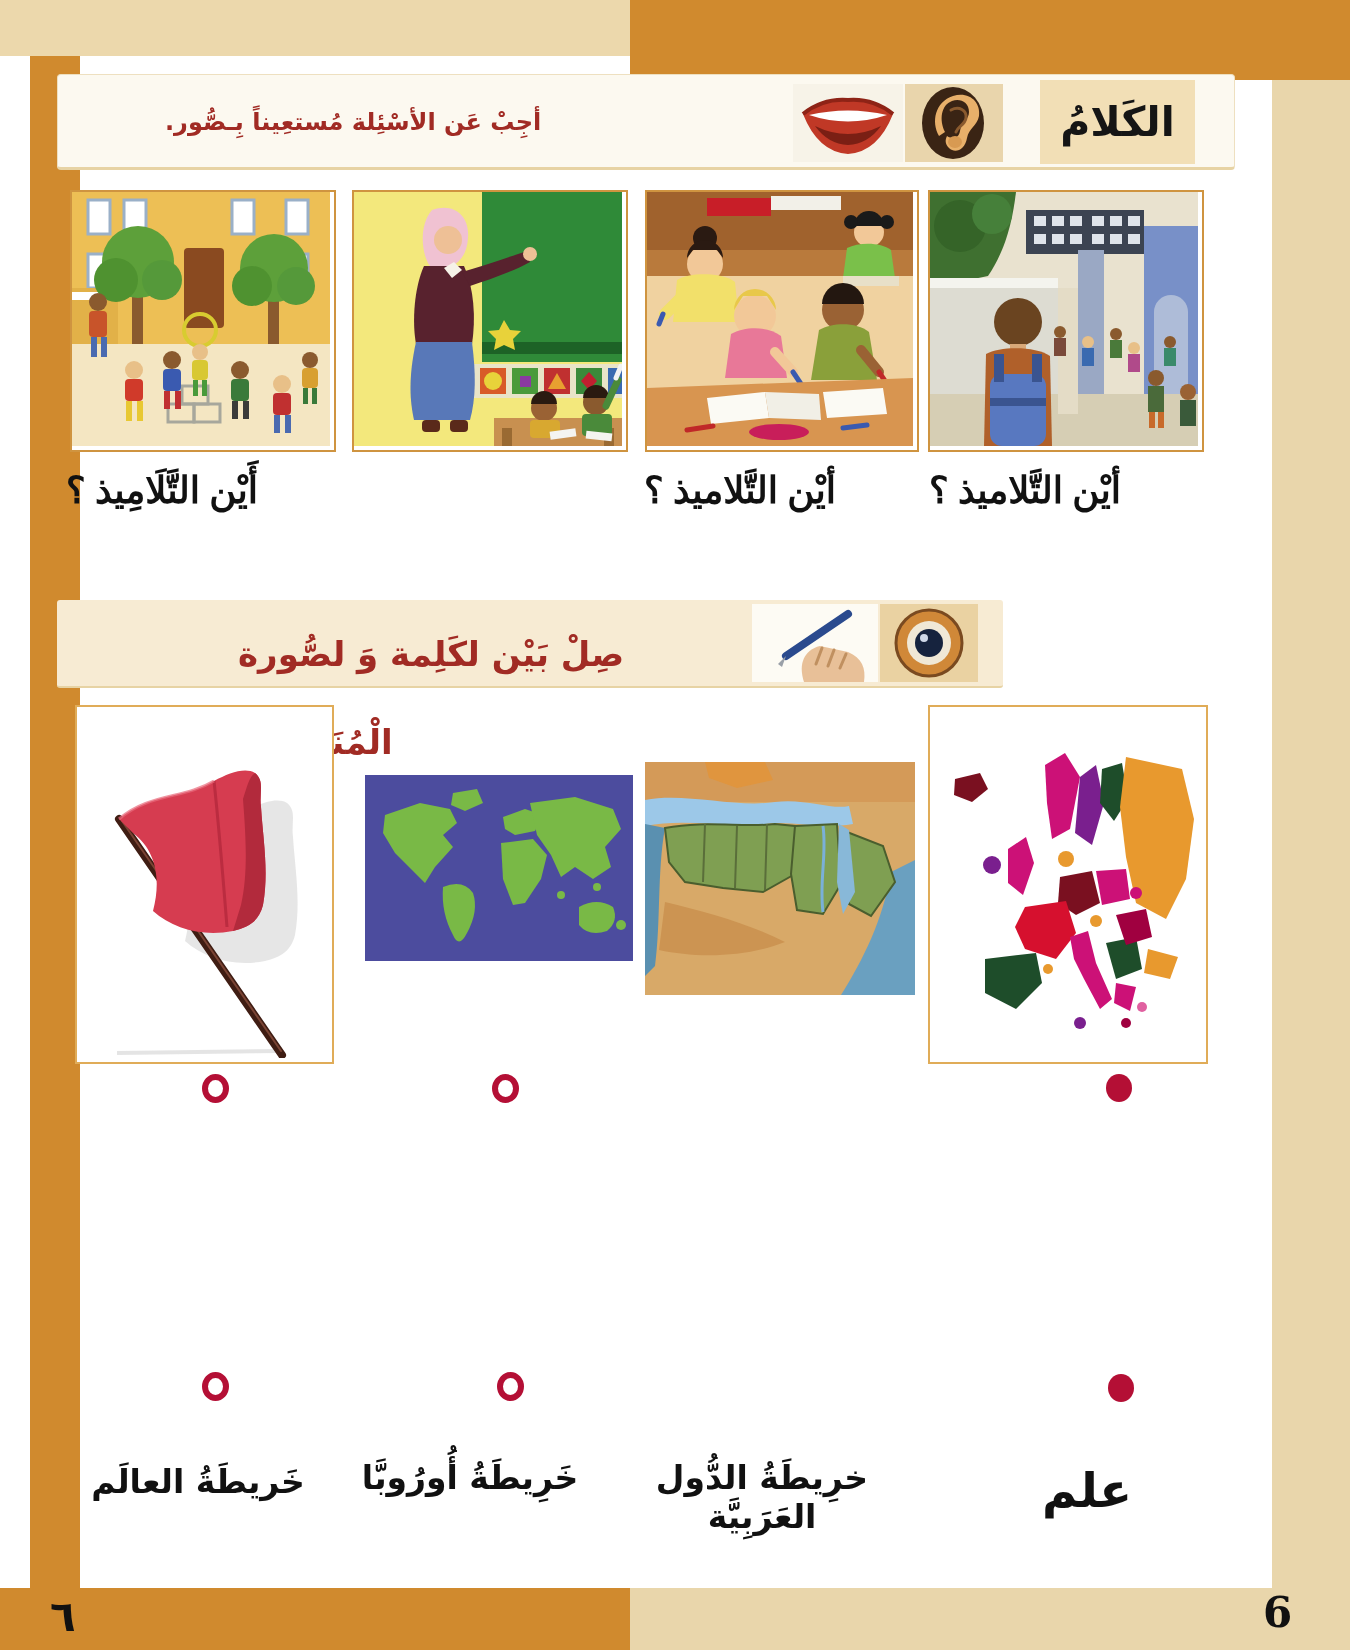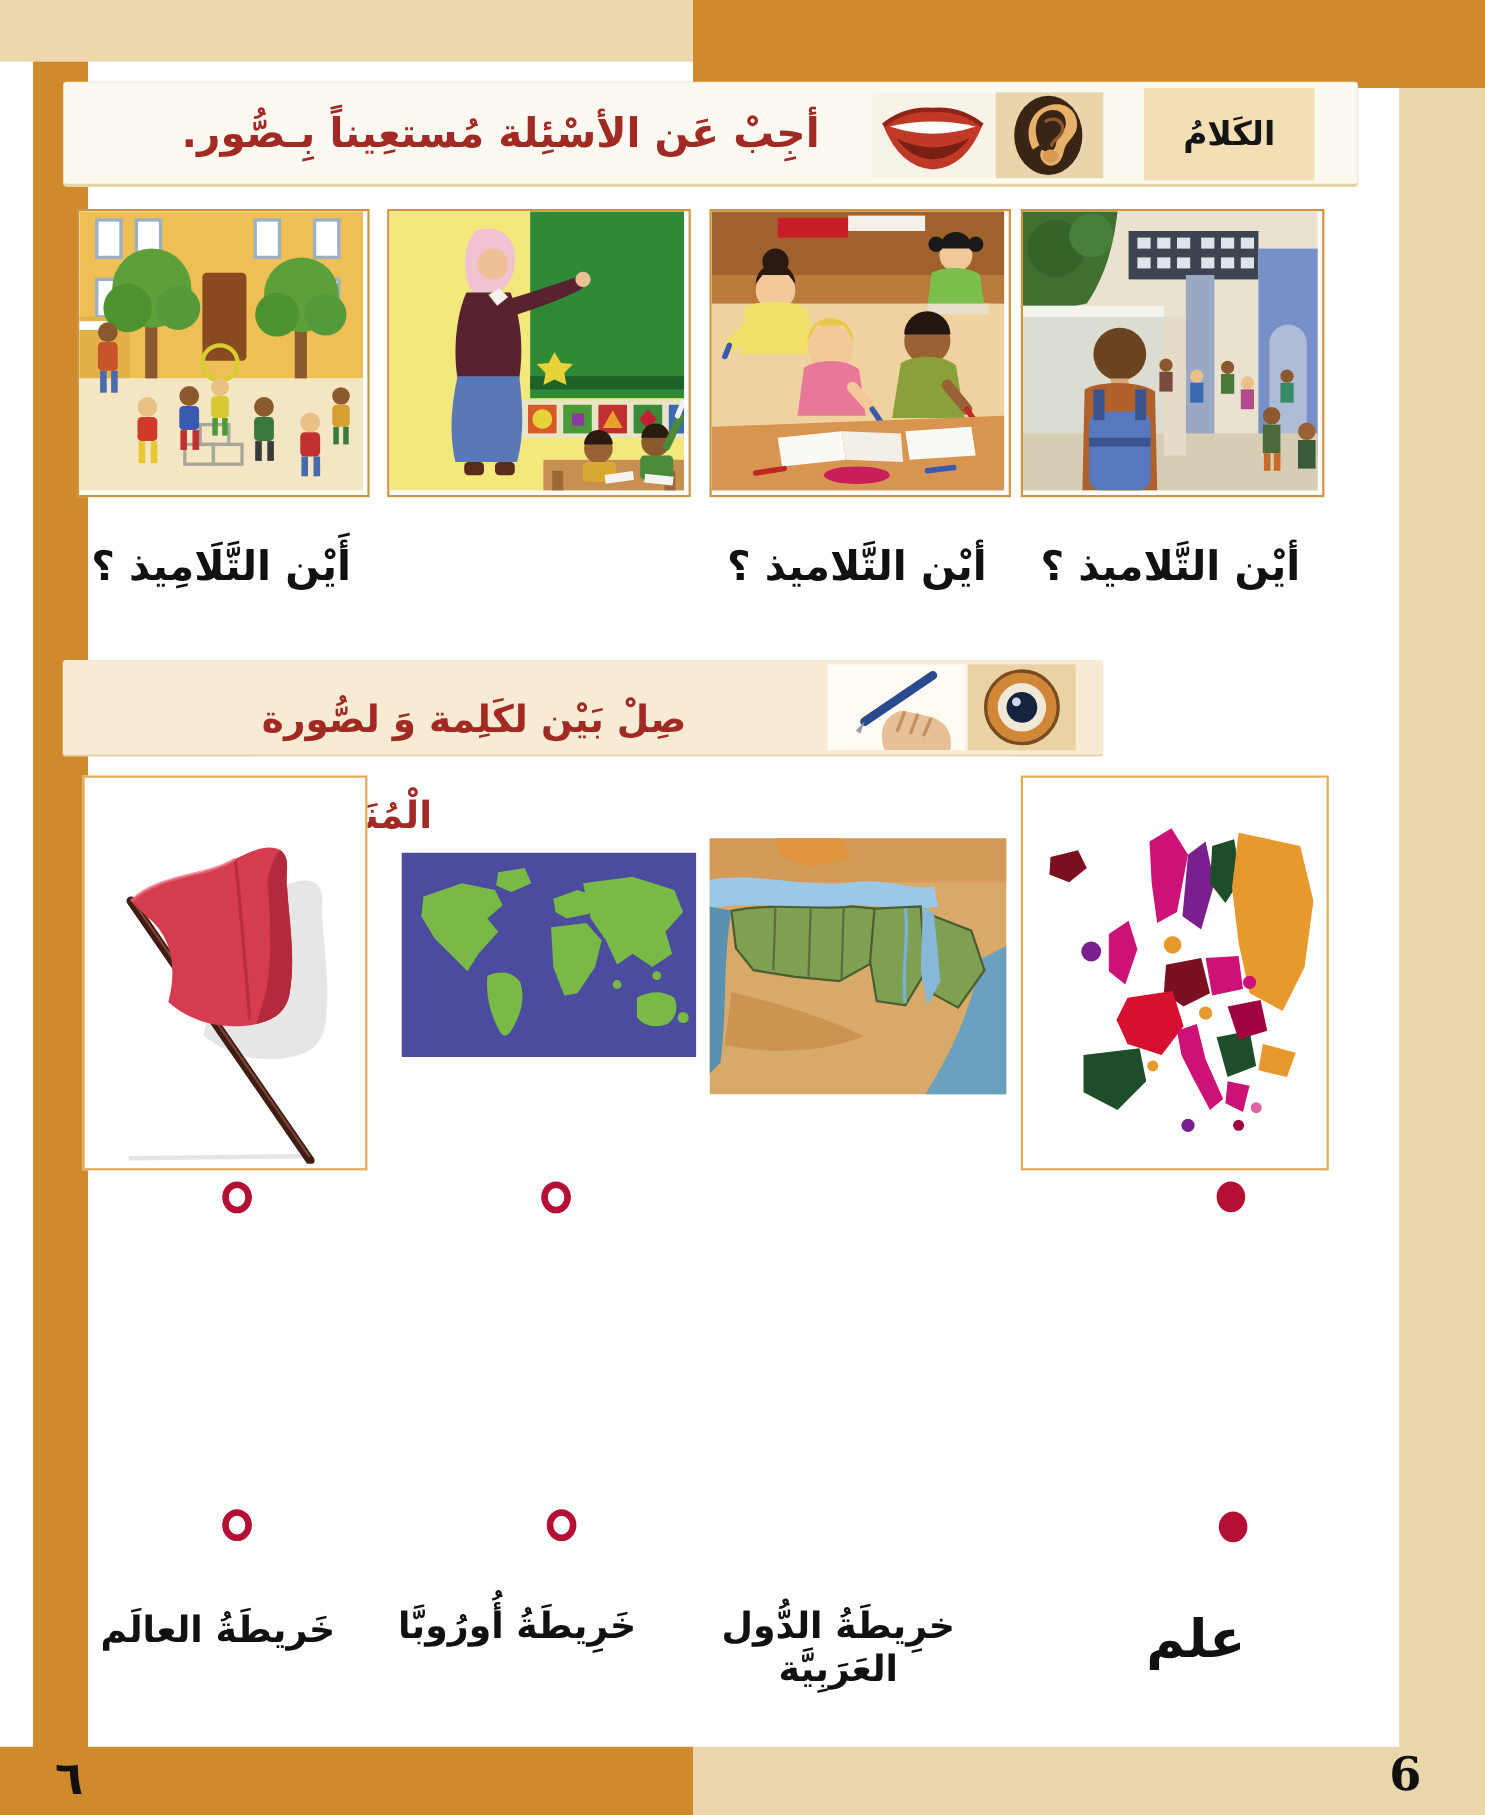--- a/index.html
+++ b/index.html
@@ -13,30 +13,30 @@
   .col-right{left:1272px;top:80px;width:78px;height:1570px;background:#e9d6ab;}
   .band-bottom-left{left:0;top:1588px;width:630px;height:62px;background:#d08a2e;}
   .band-bottom-right{left:630px;top:1588px;width:720px;height:62px;background:#e9d6ab;}
   
   .hdr-band1{left:57px;top:74px;width:1176px;height:92px;background:#fcf9f0;
              border:1px solid #eee0c0;border-bottom:3px solid #e7d3a4;border-radius:4px;}
   .hdr-band2{left:57px;top:600px;width:946px;height:86px;background:#f7ebd3;
              border-bottom:2px solid #e7d3a4;border-radius:3px;}
   .hdr-box{background:#f2dfb6;display:flex;align-items:center;justify-content:center;
            font-weight:bold;color:#151515;}
-  .hdr-box1{left:1040px;top:80px;width:155px;height:84px;font-size:30px;}
+  .hdr-box1{left:1040px;top:80px;width:155px;height:84px;font-size:41px;}
   .hdr-box2{left:1008px;top:598px;width:188px;height:92px;font-size:41px;}
   .icon-tile{display:flex;align-items:center;justify-content:center;}
   .instr{color:#a12b24;font-weight:bold;direction:rtl;text-align:left;}
-  .instr1{left:165px;top:92px;width:622px;height:60px;font-size:37px;line-height:60px;}
+  .instr1{left:165px;top:92px;width:622px;height:60px;font-size:24px;line-height:60px;}
   .instr2{left:238px;top:610px;width:508px;height:60px;font-size:34px;line-height:88px;}
   
   .card{border:2px solid #cf9440;background:#fff;overflow:hidden;}
-  .q{top:479px;height:72px;font-size:37px;font-weight:bold;color:#111;
-     text-align:center;direction:rtl;line-height:72px;}
+  .q{top:455px;height:72px;font-size:37px;font-weight:bold;color:#111;
+     text-align:left;direction:rtl;line-height:72px;font-family:Liberation Serif, serif;}
   
   .vbox{border:2px solid #e0ac58;background:#fff;overflow:hidden;}
   
   .dot-hollow{width:15px;height:17px;border:6px solid #b40f35;border-radius:50%;background:#fff;}
   .dot-filled{width:26px;height:28px;background:#b40f35;border-radius:50%;}
   
   .word{font-weight:bold;color:#111;text-align:center;direction:rtl;font-size:33px;}
   .word-big{font-size:48px;}
   
   .pnum{font-size:42px;font-weight:bold;color:#111;}

